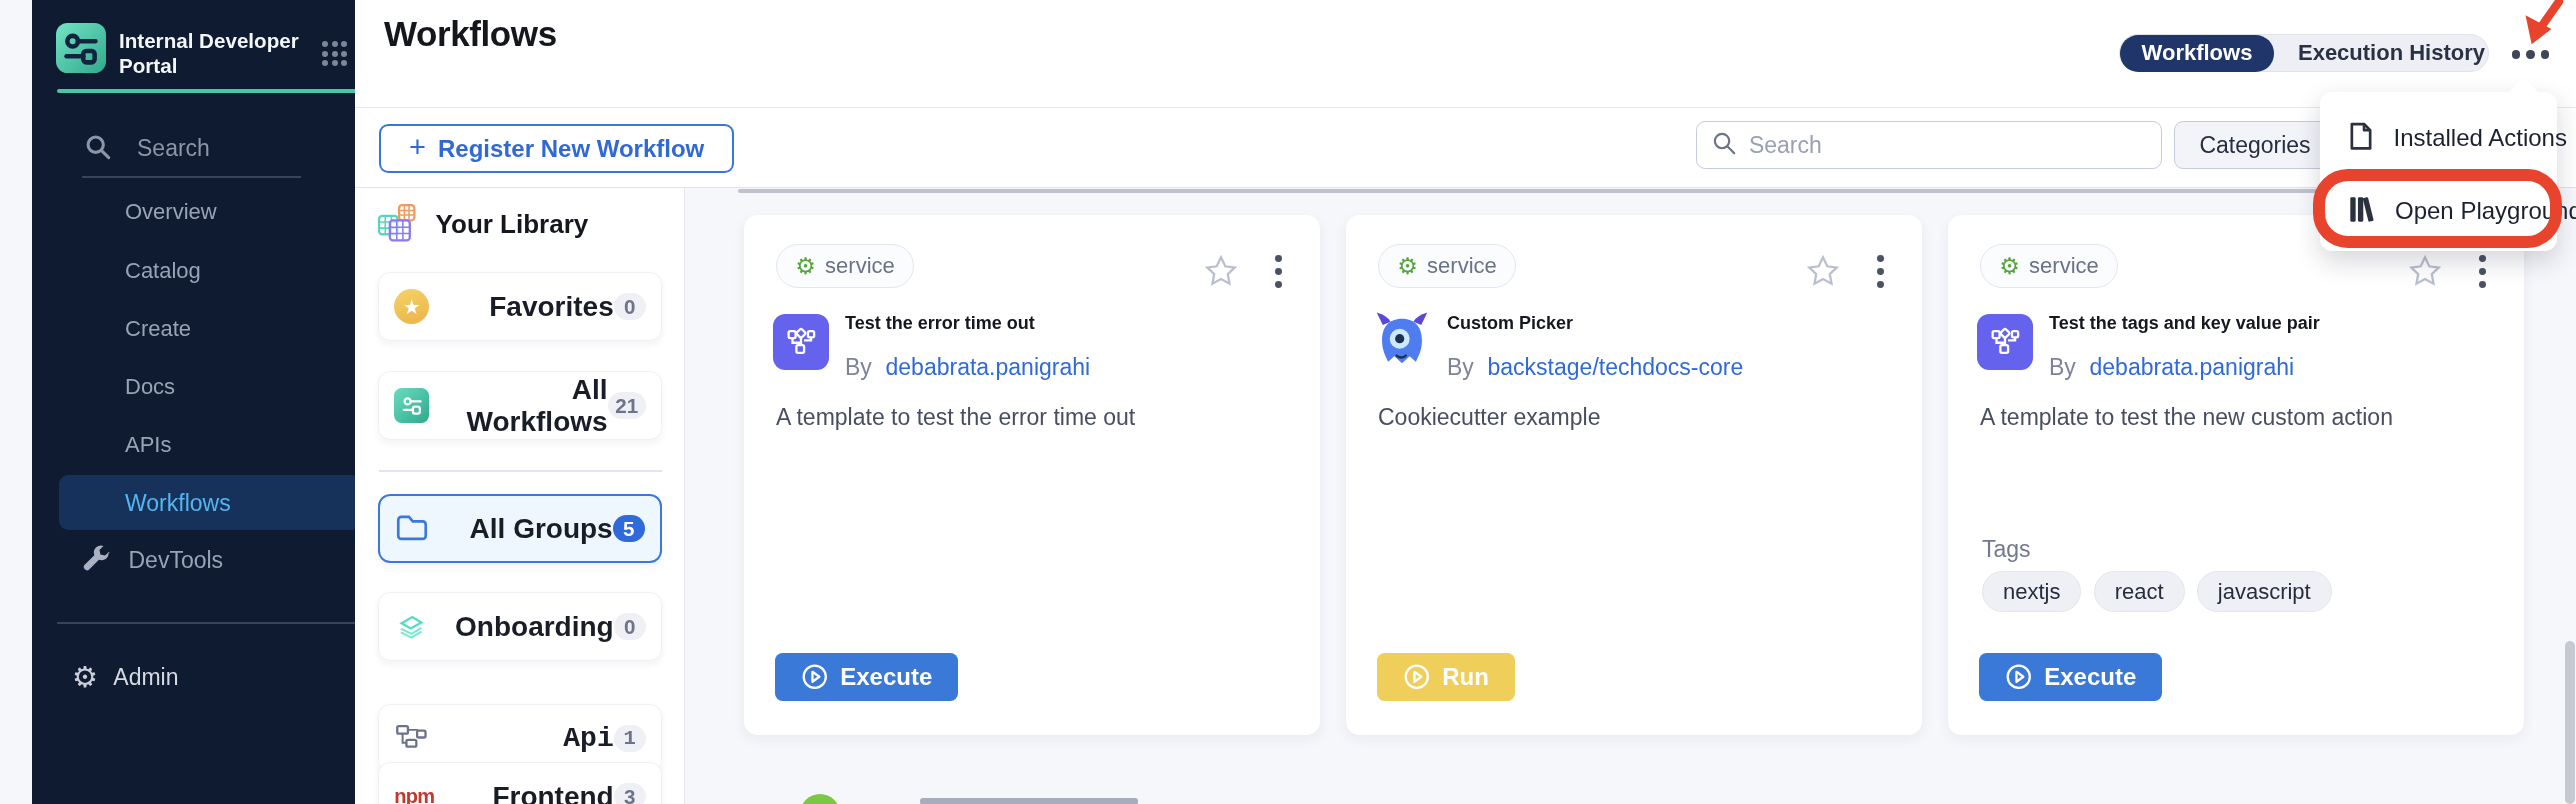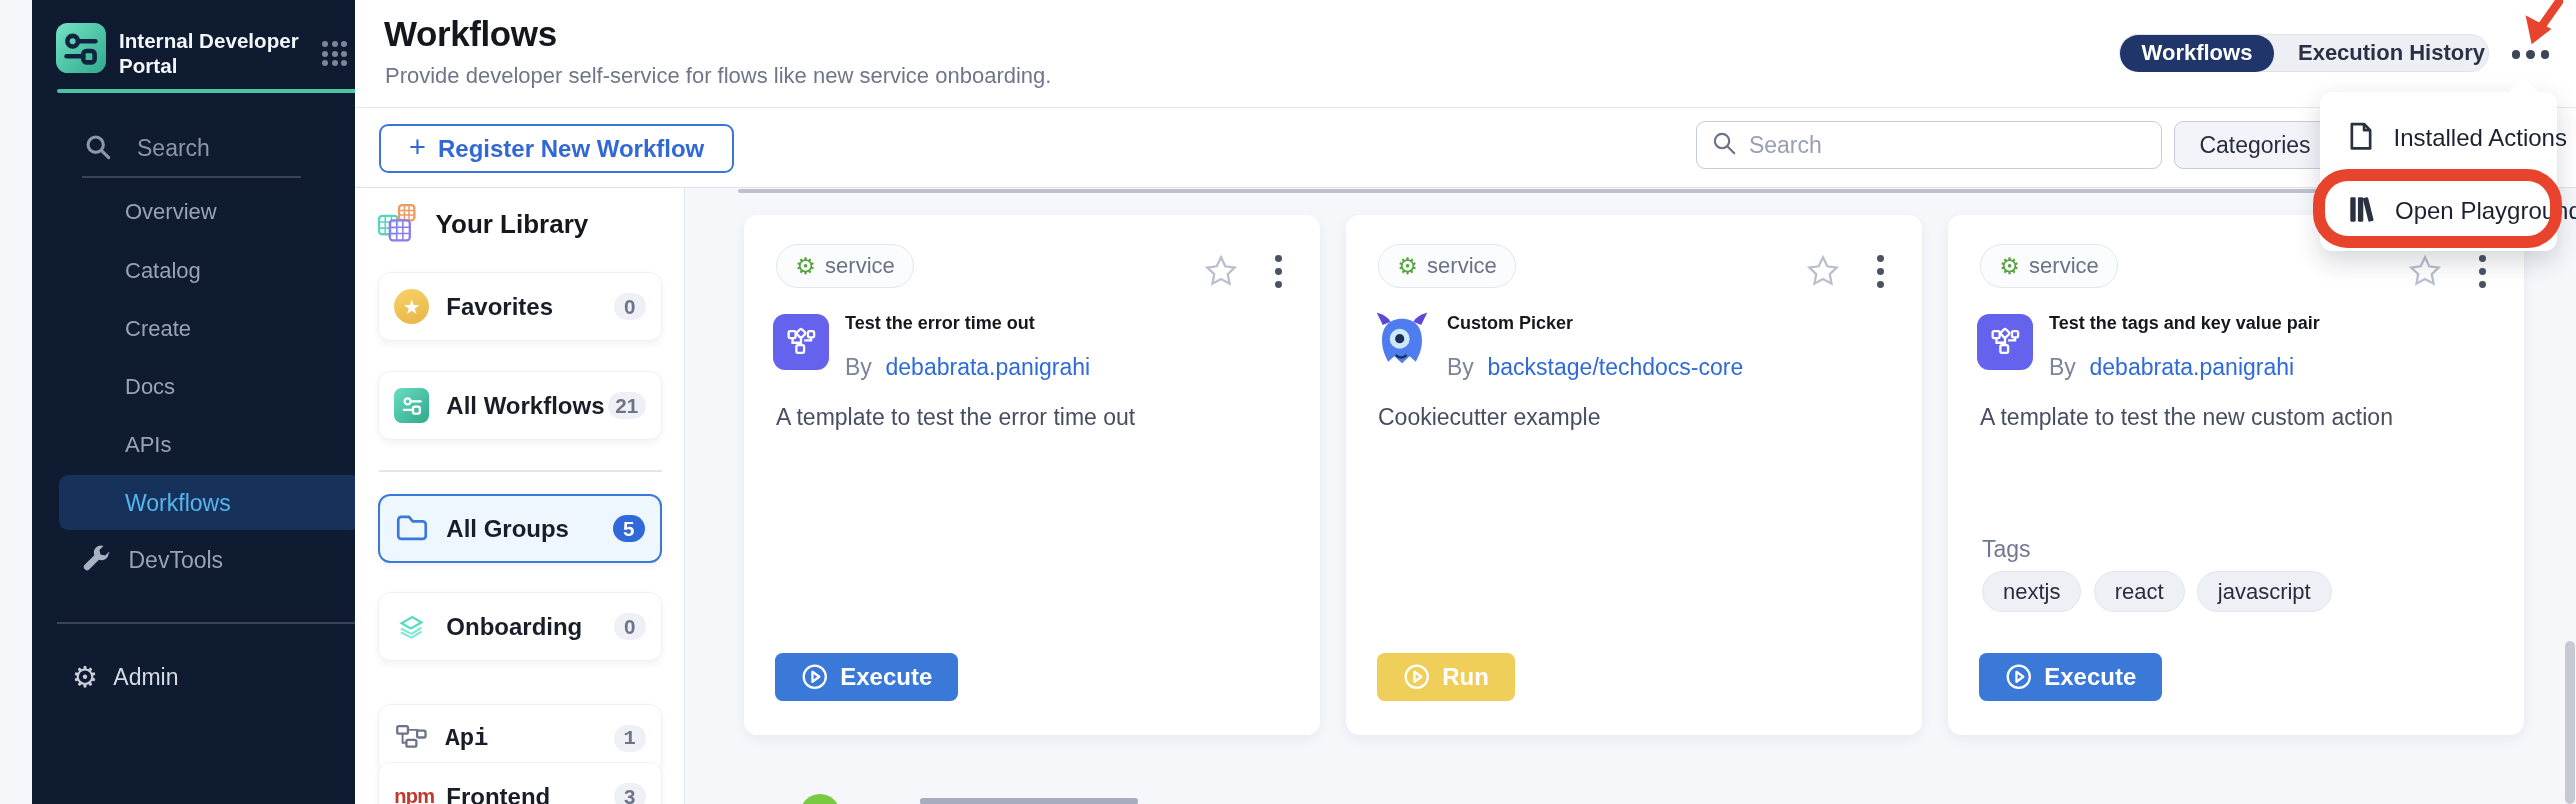--- a/index.html
+++ b/index.html
@@ -51,21 +51,21 @@
   .search-box input::placeholder { color:#99a0b4; }
   .categories-btn { position:absolute; left:1819px; top:13px; width:162px; height:48px; background:#f3f4f9; border:1.9px solid #c6cbdb; border-radius:9.2px;
     color:#272e3f; font-size:23px; display:flex; align-items:center; justify-content:center; cursor:pointer; }
 
   
   .library { position:absolute; left:355px; top:188px; width:330px; height:617px; background:#ffffff; border-right:1.5px solid #e4e7ee; }
   .lib-heading { position:absolute; left:20.6px; top:13.7px; display:flex; align-items:center; gap:17px; }
   .lib-heading .txt { font-size:26px; font-weight:700; color:#14171d; }
   .lib-card { position:absolute; left:23px; width:284px; height:69px; background:#fff; border:1.5px solid #f0f1f6; border-radius:12.2px;
     box-shadow:0 3.1px 7.6px rgba(25,35,60,0.05); display:flex; align-items:center; padding:0 15.3px; cursor:pointer; }
-  .lib-card .lbl { font-size:24px; font-weight:600; color:#191d27; margin-left:17px; flex:1; }
+  .lib-card .lbl { font-size:28px; font-weight:600; color:#191d27; margin-left:17px; flex:1;text-align:right; }
   .badge { min-width:32px; height:27.5px; padding:0 7.6px; border-radius:13.7px; background:#eef0f6; color:#6d7489; font-size:20.6px; font-weight:600;
     display:flex; align-items:center; justify-content:center; }
   .lib-card.selected { background:#eef6fe; border:2.3px solid #3a79d9; }
   .lib-card.selected .badge { background:#3069d9; color:#fff; }
   .lib-divider { position:absolute; left:24px; top:282px; width:283px; height:1.5px; background:#e2e5ec; }
   .fav-circle { width:35px; height:35px; border-radius:50%; background:linear-gradient(160deg,#f7d266,#e9b448); color:#fff; font-size:20px;
     display:flex; align-items:center; justify-content:center; flex:0 0 auto; }
   .wf-tile { width:35px; height:35px; border-radius:7.6px; background:linear-gradient(135deg,#6adcc0,#2fa98c); flex:0 0 auto; display:flex; align-items:center; justify-content:center; }
   .npm-mark { font-size:20px; font-weight:800; color:#c0392f; letter-spacing:-0.8px; flex:0 0 auto; width:35px; }
 
@@ -167,21 +167,20 @@
 
     <div class="bottom-rule"></div>
     <div class="admin-row">
       <span class="gear">⚙</span>
       <span class="lbl">Admin</span>
     </div>
   </div>
 
   <div class="header">
     <div class="page-title">Workflows</div>
-    <div class="page-subtitle">Provide developer self-service for flows like new service onboarding.</div>
     <div class="toggle-group">
       <div class="tab-pill active">Workflows</div>
       <div class="tab-pill plain">Execution History</div>
     </div>
     <div class="more-dots">
         <i></i>
         <i></i>
         <i></i>
       </div>
   </div>

